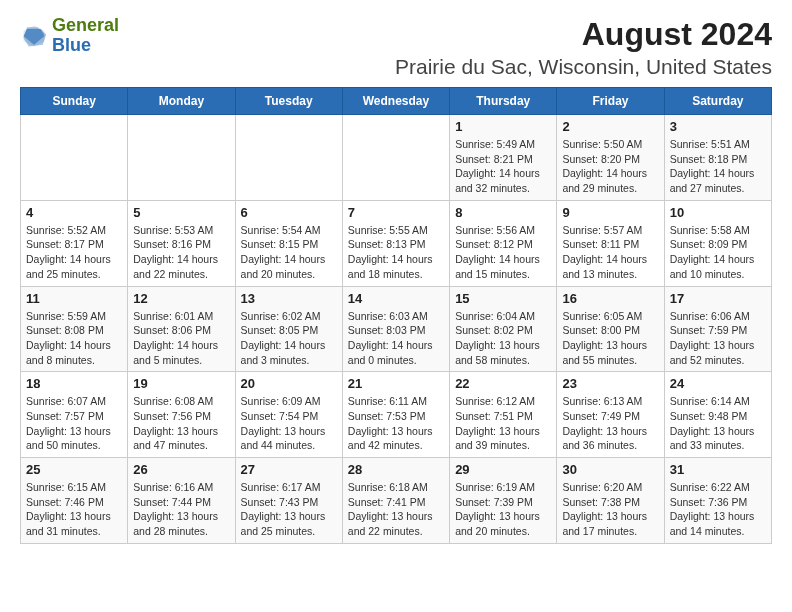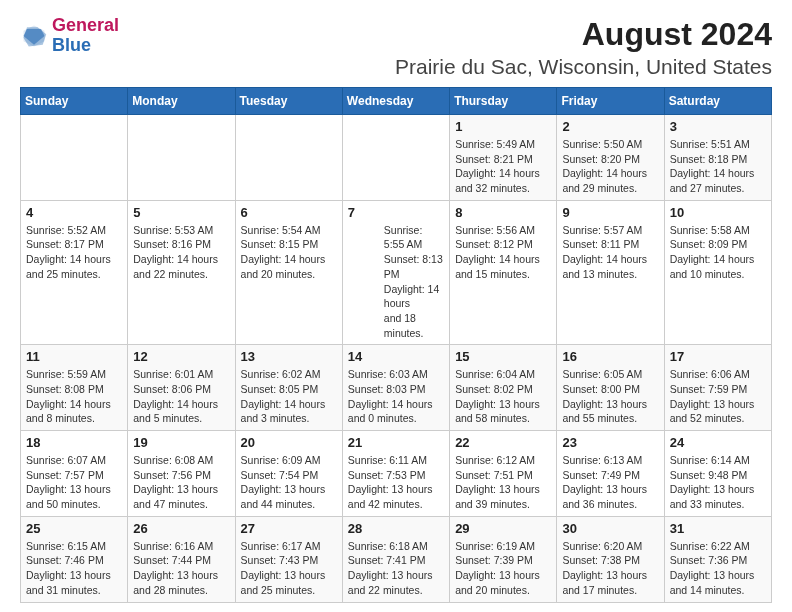--- a/index.html
+++ b/index.html
@@ -19,21 +19,21 @@
     .logo-area {
       display: flex;
       align-items: center;
       gap: 4px;
     }
     .logo-text {
       font-size: 18px;
       font-weight: bold;
       line-height: 1.1;
     }
-    .logo-text .general { color: #be185d; }
+    .logo-text .general { color: #4d7c0f; }
     .logo-text .blue { color: #2a6db5; text-align: center; }
     .logo-icon {
       width: 28px;
       height: 28px;
     }
     .title-area {
       text-align: right;
     }
     .month-year {
       font-size: 32px;
@@ -47,21 +47,21 @@
     }
     table {
       width: 100%;
       border-collapse: collapse;
       font-size: 11px;
     }
     thead tr th {
       background-color: #2a6db5;
       color: #fff;
       padding: 6px 4px;
-      text-align: left;
+      text-align: center;
       font-size: 12px;
       font-weight: bold;
       border: 1px solid #1a5a9a;
     }
     tbody tr td {
       border: 1px solid #ccc;
       vertical-align: top;
       padding: 4px 5px;
       width: 14.28%;
       min-height: 80px;
@@ -164,21 +164,21 @@
         </td>
         <td>
           <span class="day-num">6</span>
           <div class="day-info" style="white-space: pre-line;">Sunrise: 5:54 AM
 Sunset: 8:15 PM
 Daylight: 14 hours
 and 20 minutes.</div>
         </td>
         <td>
           <span class="day-num">7</span>
-          <div class="day-info" style="white-space: pre-line; margin-left: 36px;">Sunrise: 5:55 AM
+          <div class="day-info" style="white-space: pre-line;">Sunrise: 5:55 AM
 Sunset: 8:13 PM
 Daylight: 14 hours
 and 18 minutes.</div>
         </td>
         <td>
           <span class="day-num">8</span>
           <div class="day-info" style="white-space: pre-line;">Sunrise: 5:56 AM
 Sunset: 8:12 PM
 Daylight: 14 hours
 and 15 minutes.</div>

